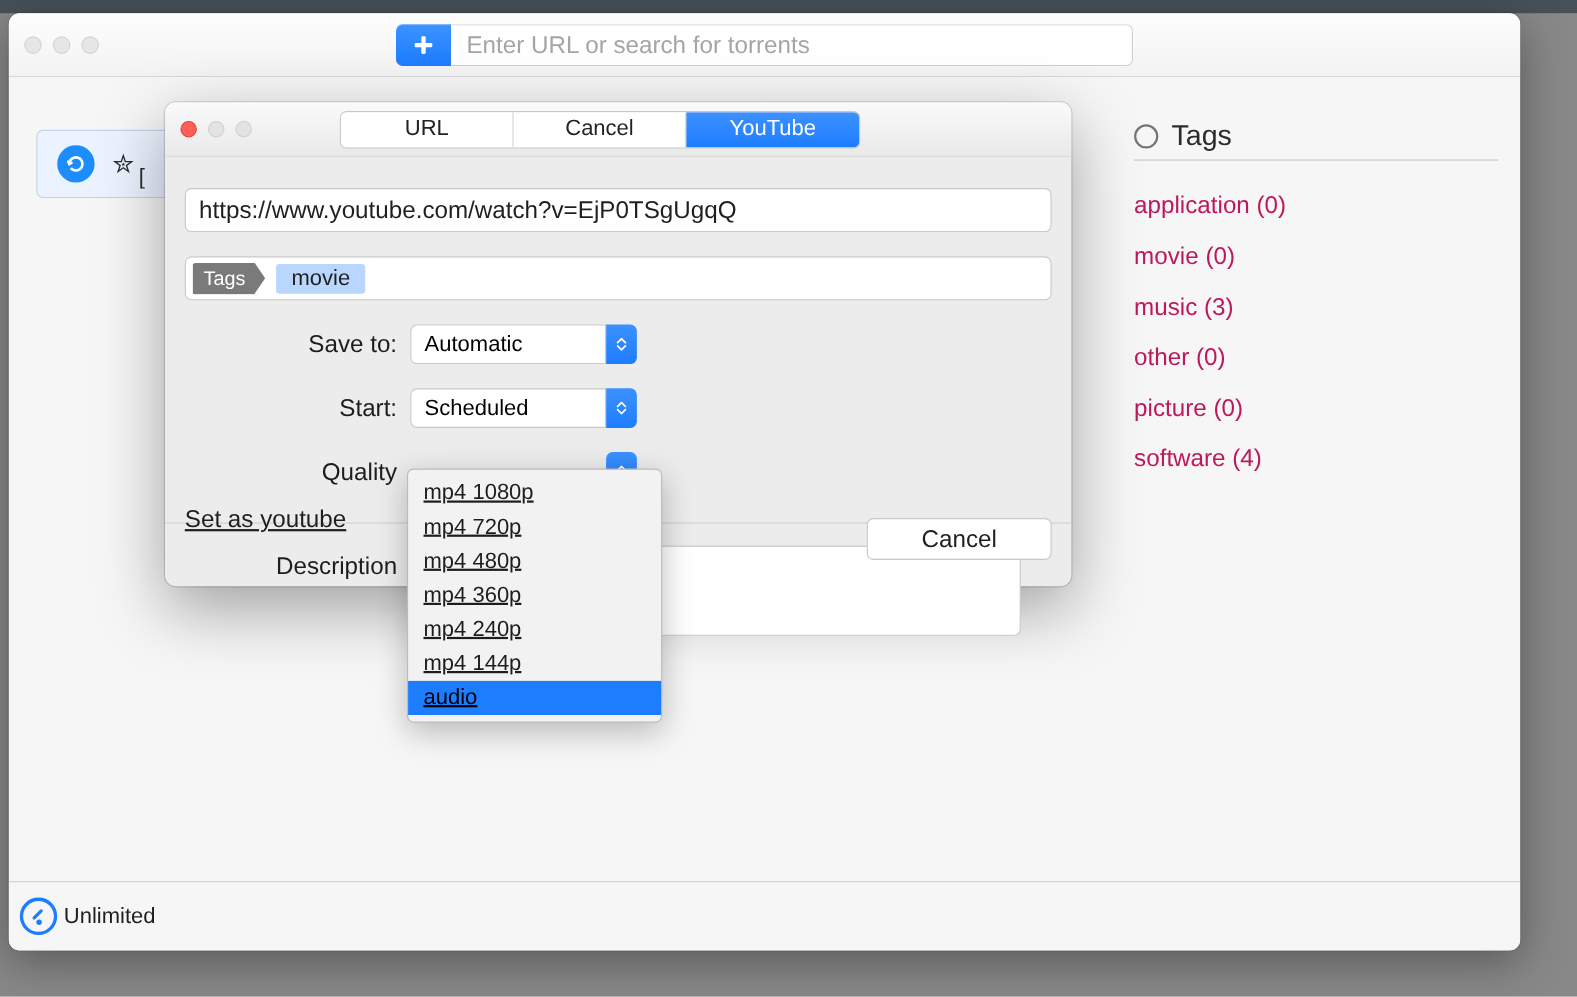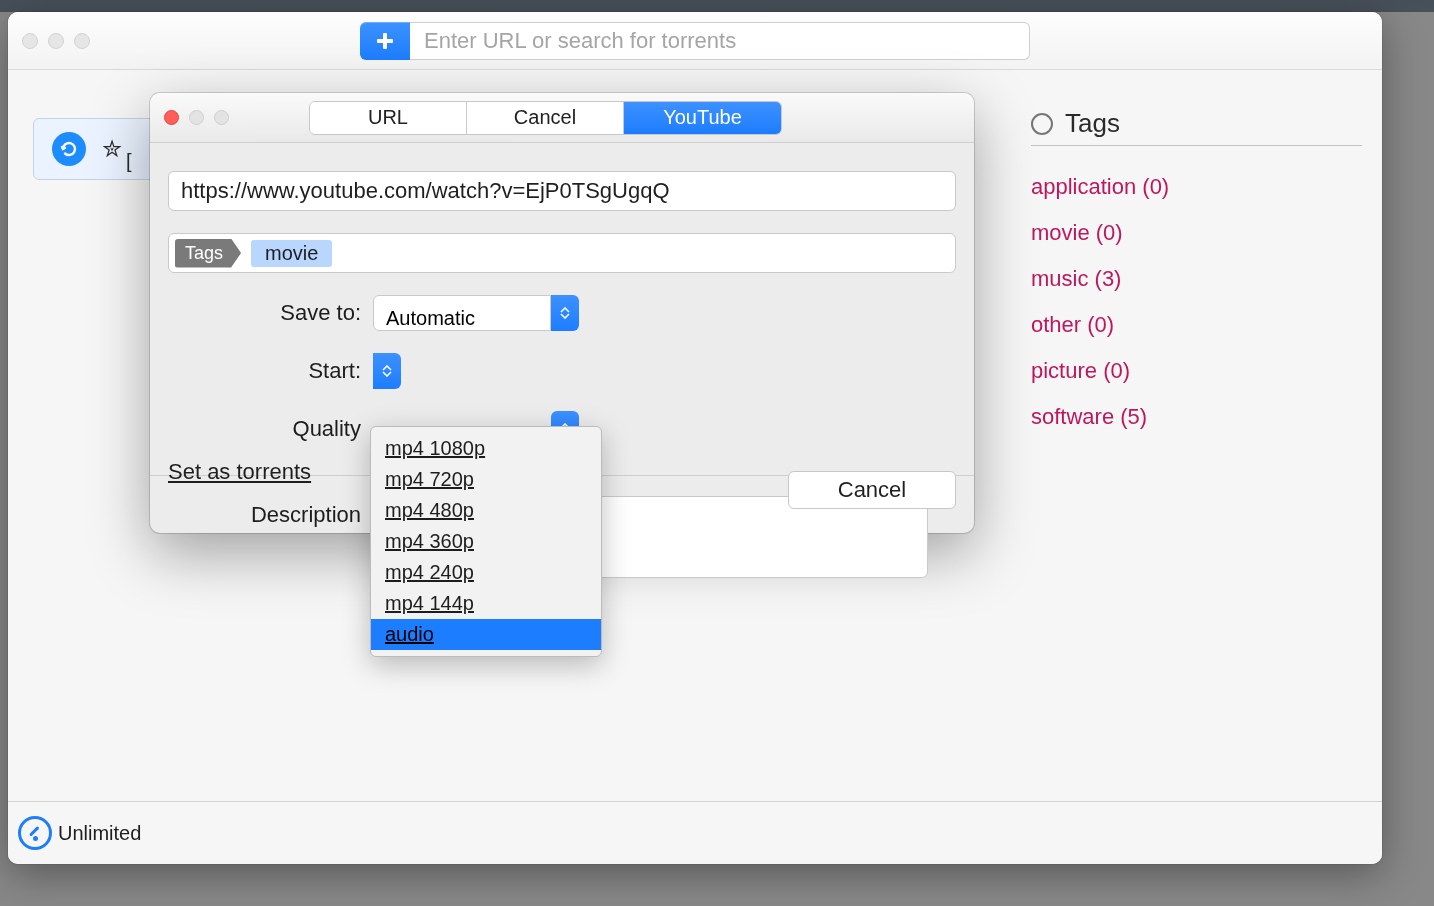--- a/index.html
+++ b/index.html
@@ -159,21 +159,21 @@
 .tag-chip {
   background:#b9d6ff; color:#1e1e1e; font-size:20px;
   padding: 2px 14px; border-radius:3px;
 }
 .form-row { display:flex; align-items:center; margin-top: 22px; }
 .form-label { width: 205px; text-align:right; font-size:22px; color:#1d1d1d; padding-right: 12px;}
 .select {
   height: 36px; min-width: 210px;
   border:1px solid #c9c9c9; border-radius:6px 0 0 6px;
   background:#fff; font-size:20px; padding:0 12px;
-  display:flex; align-items:flex-end; position:relative;
+  display:flex; align-items:center; position:relative;
 }
 .select-stepper {
   width: 28px; height: 36px;
   background: linear-gradient(to bottom,#3d91ff,#1d7dff);
   border-radius:0 6px 6px 0;
   display:flex; flex-direction:column; align-items:center; justify-content:center;
 }
 .select-stepper svg { display:block; }
 .divider { height:1px; background:#cfcfcf; margin: 28px -18px 0; }
 .desc-field {
@@ -251,21 +251,21 @@
     <div class="sidebar">
       <div class="tags-header">
         <span class="radio"></span>
         <span>Tags</span>
       </div>
       <div class="tag-item">application (0)</div>
       <div class="tag-item">movie (0)</div>
       <div class="tag-item">music (3)</div>
       <div class="tag-item">other (0)</div>
       <div class="tag-item">picture (0)</div>
-      <div class="tag-item">software (5)</div>
+      <div class="tag-item">software (4)</div>
     </div>
   </div>
 
   <div class="footer">
     <div class="speedo"></div>
     <span class="unl-label">Unlimited</span>
   </div>
 </div>
 
 <div class="dialog">
@@ -300,20 +300,23 @@
             <path d="M1 5 L5 1 L9 5" stroke="white" stroke-width="1.6" fill="none"></path>
           </svg>
         <svg width="10" height="6" viewBox="0 0 10 6">
             <path d="M1 1 L5 5 L9 1" stroke="white" stroke-width="1.6" fill="none"></path>
           </svg>
       </div>
     </div>
 
     <div class="form-row">
       <div class="form-label">Start:</div>
+      <div class="select" style="min-width:178px">
+        <span>Scheduled</span>
+      </div>
       <div class="select-stepper">
         <svg width="10" height="6" viewBox="0 0 10 6">
             <path d="M1 5 L5 1 L9 5" stroke="white" stroke-width="1.6" fill="none"></path>
           </svg>
         <svg width="10" height="6" viewBox="0 0 10 6">
             <path d="M1 1 L5 5 L9 1" stroke="white" stroke-width="1.6" fill="none"></path>
           </svg>
       </div>
     </div>
 
@@ -332,21 +335,21 @@
 
     <div class="divider"></div>
 
     <div class="form-row" style="margin-top:20px; align-items:flex-start;">
       <div class="form-label" style="padding-top:6px">Description</div>
       <div class="desc-field"></div>
     </div>
   </div>
 
   <div class="dialog-footer">
-    <span class="link-like">Set as torrents</span>
+    <span class="link-like">Set as youtube</span>
     <div class="btn-group">
       <div class="btn">Cancel</div>
     </div>
   </div>
 </div>
 
 <div class="dropdown">
   <div class="dd-item">mp4 1080p</div>
   <div class="dd-item">mp4 720p</div>
   <div class="dd-item">mp4 480p</div>

